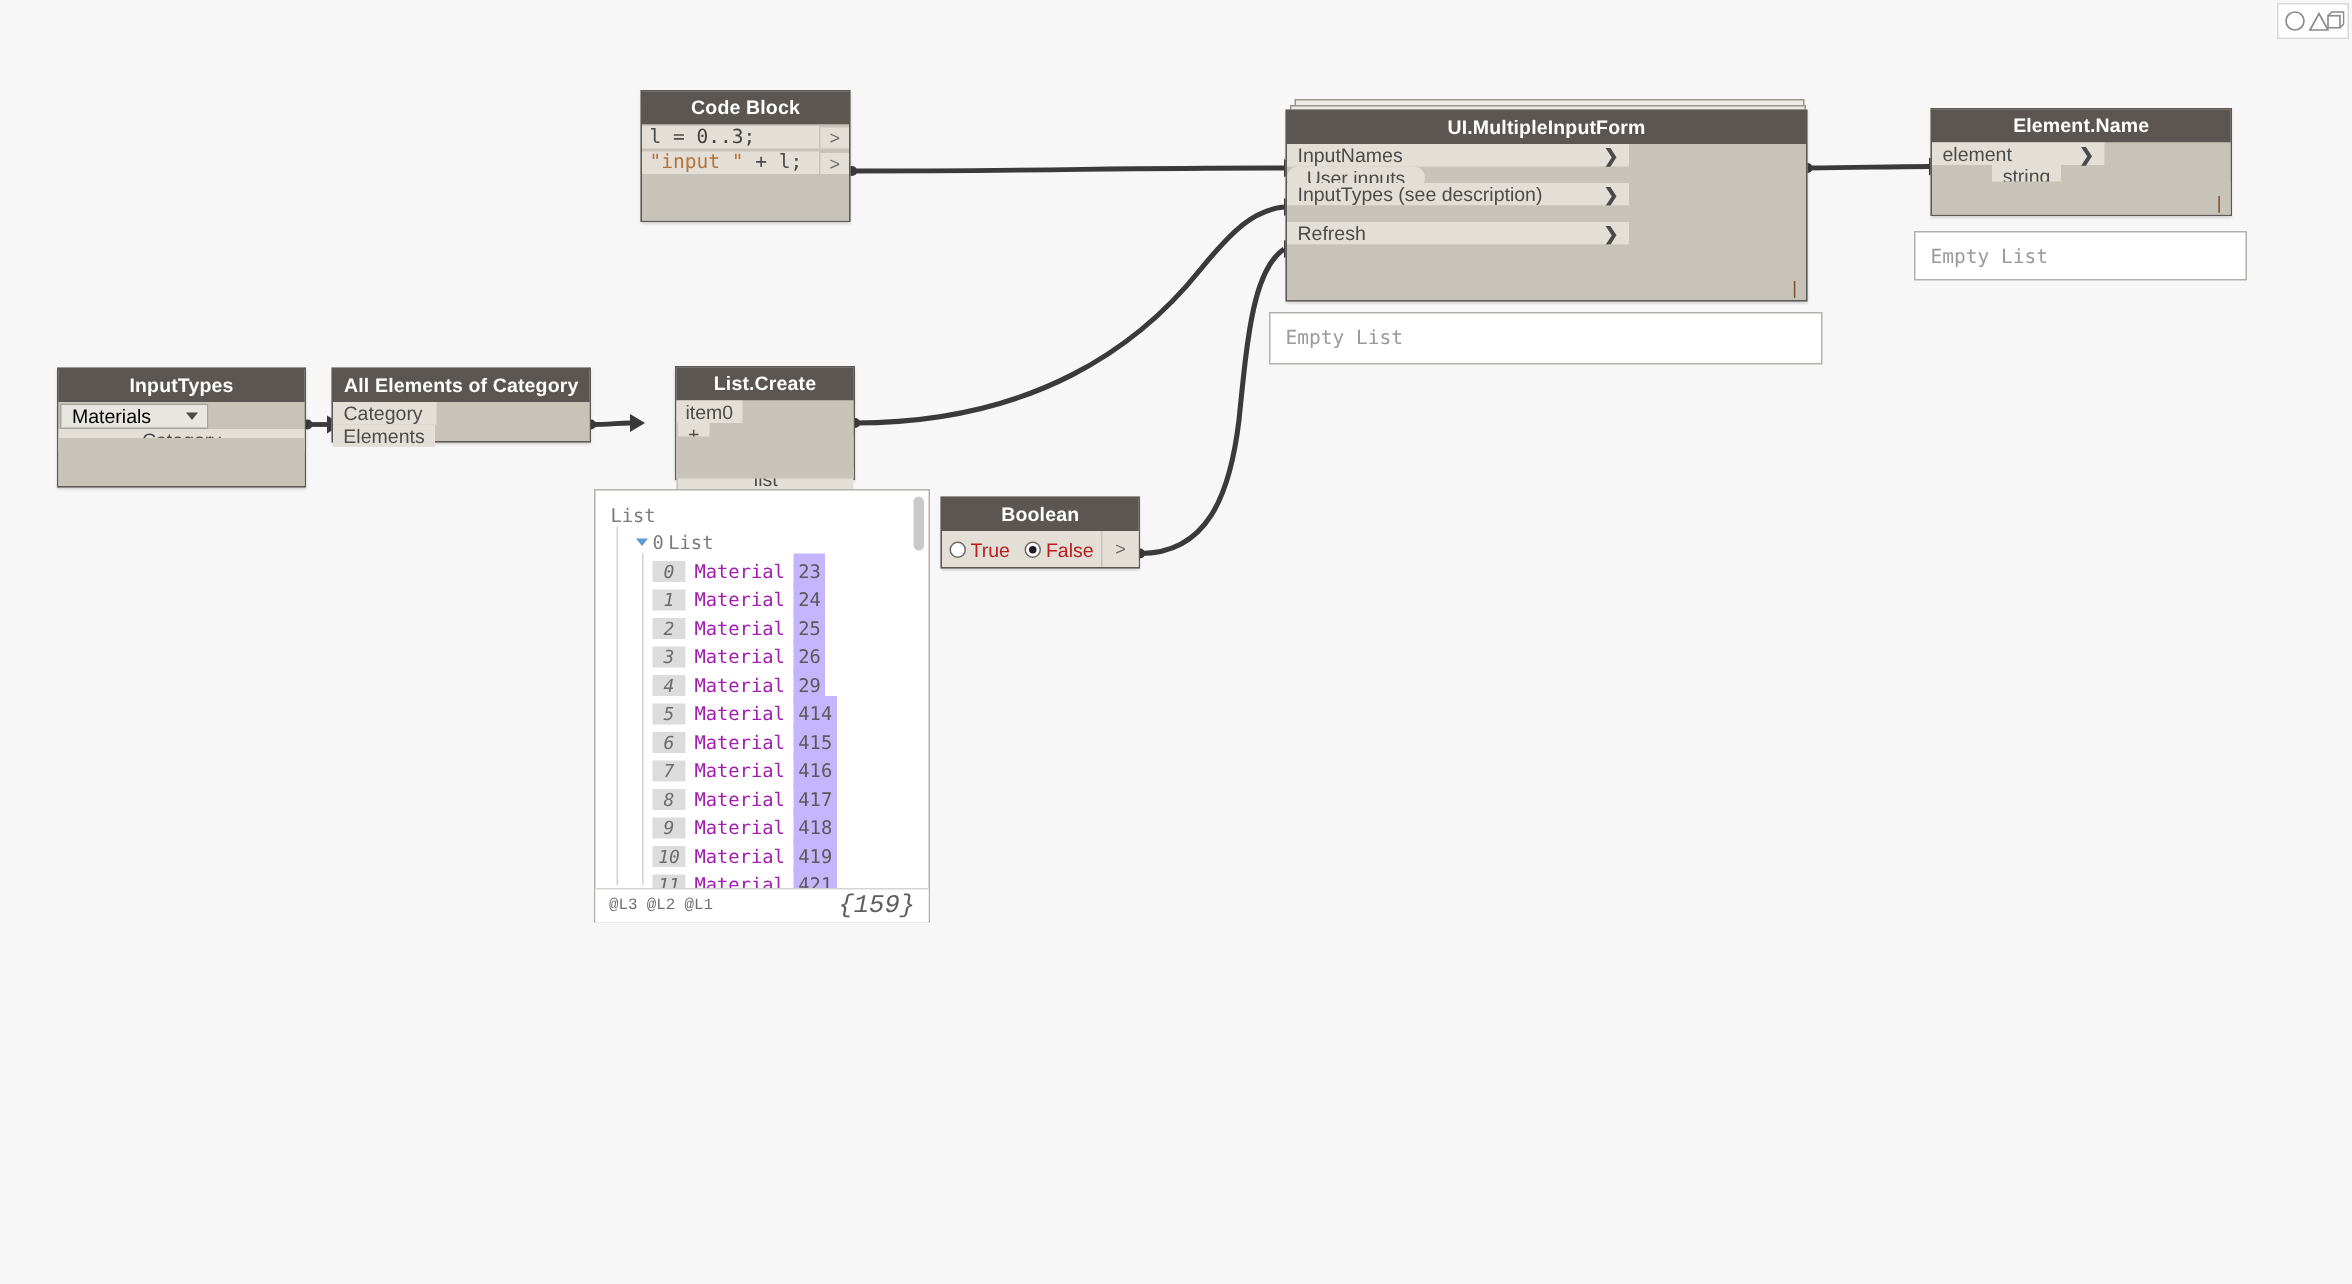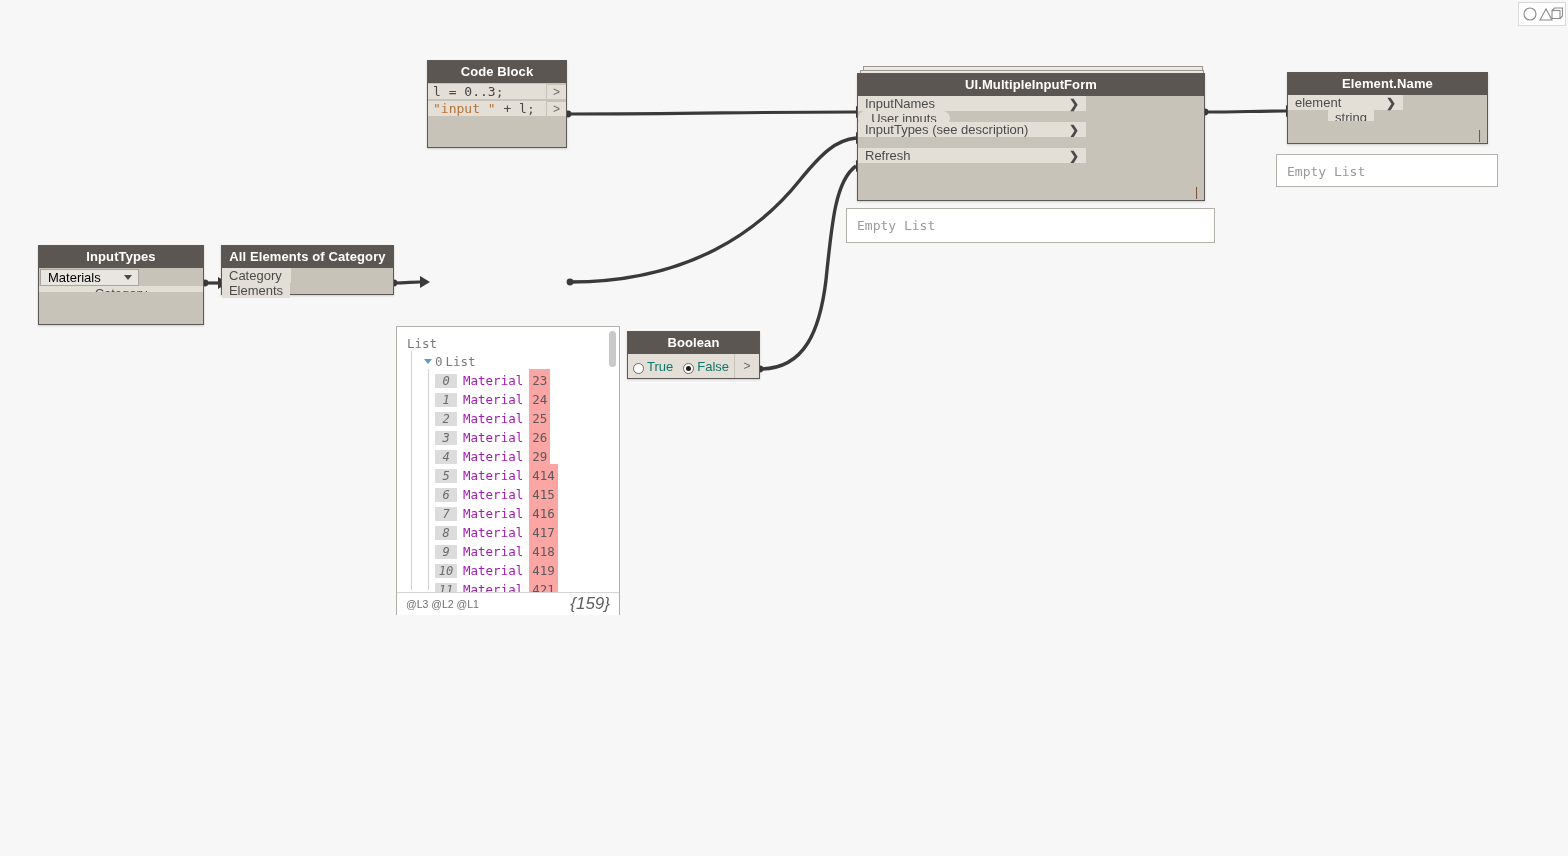--- a/index.html
+++ b/index.html
@@ -159,24 +159,24 @@
 
   
   .bool-row {
     display: flex;
     align-items: center;
     height: 24px;
     background: #e3dfd6;
   }
   .radio-wrap {
     display: flex;
-    align-items: flex-end;
+    align-items: center;
     gap: 3px;
     font-size: 13px;
-    color: #0f766e;
+    color: #b91c1c;
     padding: 0 5px;
   }
   .radio {
     width: 11px; height: 11px;
     border-radius: 50%;
     border: 1px solid #6d6a65;
     background: #ffffff;
     box-sizing: border-box;
     position: relative;
   }
@@ -249,21 +249,21 @@
     color: #6b6b6b;
     font-style: italic;
     font-size: 12px;
     min-width: 16px;
     text-align: center;
     padding: 0 3px;
     line-height: 14px;
   }
   .w-label { color: #a21caf; font-size: 12.5px; }
   .w-val {
-    background: #fca5a5;
+    background: #c4b5fd;
     color: #5a5a5a;
     font-size: 12.5px;
     padding: 4px 3px;
     line-height: 15px;
   }
   .tree-line {
     position: absolute;
     width: 1px;
     background: #d2d2d2;
   }
@@ -276,21 +276,21 @@
     background: #c9c9c9;
     border-radius: 4px;
   }
   .watch-foot {
     border-top: 1px solid #d7d5d1;
     height: 22px;
     display: flex;
     align-items: center;
     justify-content: space-between;
     padding: 0 9px;
-    font-family: Liberation Sans, sans-serif;
+    font-family: Liberation Mono, monospace;
     font-size: 10.5px;
     color: #6f6f6f;
     background: #ffffff;
   }
   .watch-foot .count {
     font-style: italic;
     font-size: 17px;
     color: #5e5e5e;
   }
 
@@ -380,20 +380,34 @@
       <div class="port-row" style="height:26px;">
         <div class="port-in" style="width:69px;">
           <span>Category</span>
         </div>
         <div class="port-gap"></div>
         <div class="port-out" style="width:68px;">Elements</div>
       </div>
     </div>
   </div>
 
+  <div class="node" style="left:450px; top:244px; width:120px;">
+    <div class="node-header">List.Create</div>
+    <div class="node-body">
+      <div class="port-row" style="height:24px;">
+        <div class="port-in" style="width:44px; padding-left:6px;">
+          <span>item0</span>
+        </div>
+        <div class="port-out" style="width:22px; border-left:1px solid #c8c3b8;">+</div>
+        <div class="port-out" style="width:22px; border-left:1px solid #c8c3b8;">-</div>
+        <div class="port-out" style="flex:1 1 auto; border-left:1px solid #c8c3b8;">list</div>
+      </div>
+      <div class="node-foot" style="height:28px;"></div>
+    </div>
+  </div>
 
   <div class="node" style="left:627px; top:331px; width:133px;">
     <div class="node-header">Boolean</div>
     <div class="node-body">
       <div class="bool-row">
         <div class="radio-wrap">
           <span class="radio"></span>
           <span>True</span>
         </div>
         <div class="radio-wrap">

